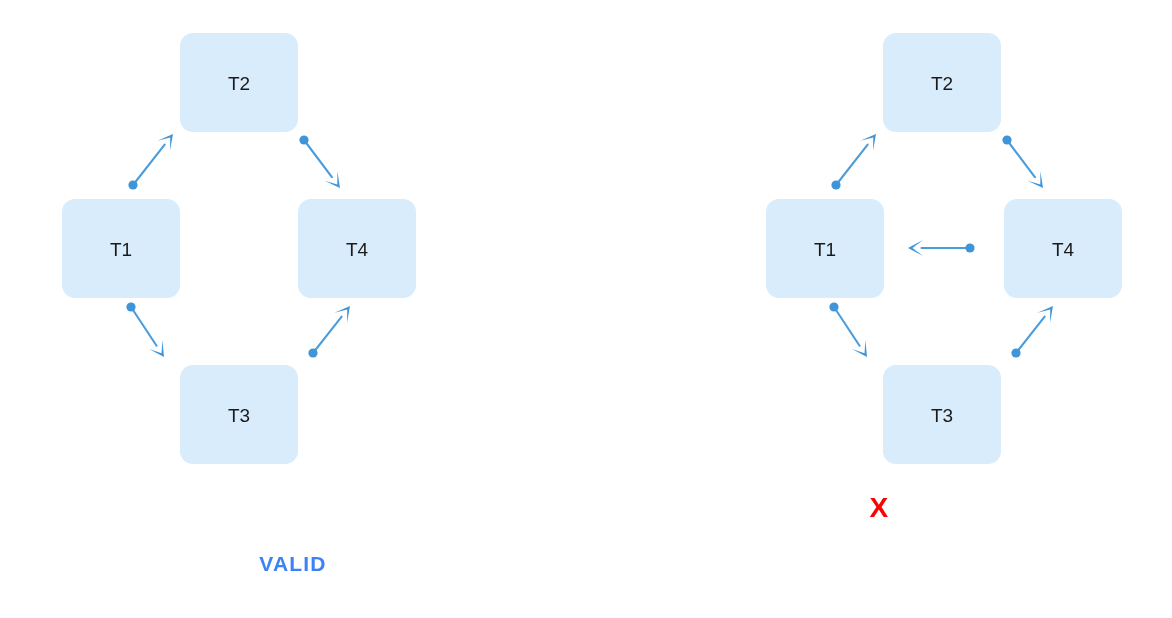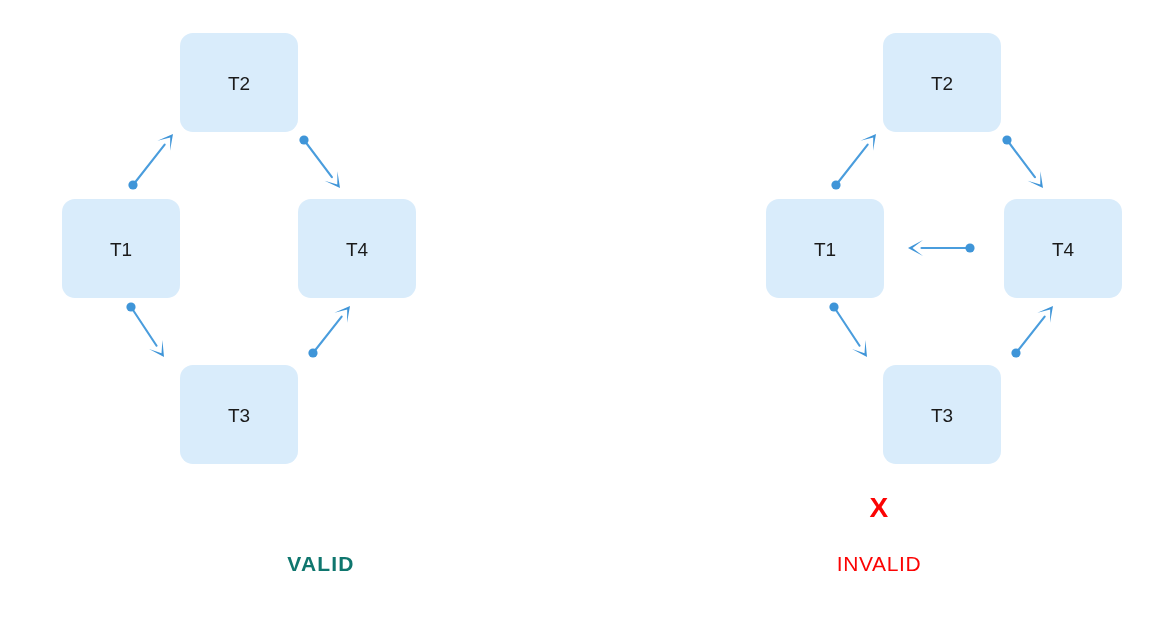--- a/index.html
+++ b/index.html
@@ -75,24 +75,23 @@
     font-weight: bold;
     letter-spacing: 0.5px;
     line-height: 32px;
   }
   .verdict-text {
     top: 550px;
     font-size: 21px;
     line-height: 28px;
   }
   .verdict-valid .verdict-text {
-    color: #0f766e;
+    color: #3b82f6;
     font-weight: bold;
     letter-spacing: 1.2px;
-    margin-left: 28px;
   }
   .verdict-invalid .verdict-text {
     color: #fb0404;
     font-weight: normal;
     letter-spacing: 0.6px;
   }
   .verdict-invalid .verdict-mark {
     color: #fb0404;
   }
 </style>
@@ -182,16 +181,15 @@
         <g>
           <rect x="297" y="365" width="118" height="99" rx="13" ry="13" class="node-rect"></rect>
           <text x="356" y="415.5" class="node-label">T3</text>
         </g>
         <g>
           <rect x="418" y="199" width="118" height="99" rx="13" ry="13" class="node-rect"></rect>
           <text x="477" y="249.5" class="node-label">T4</text>
         </g>
       </svg>
     <div class="verdict verdict-mark">X</div>
-    <div class="verdict verdict-text">INVALID</div>
   </div>
 
 </div>
 
 </body></html>

